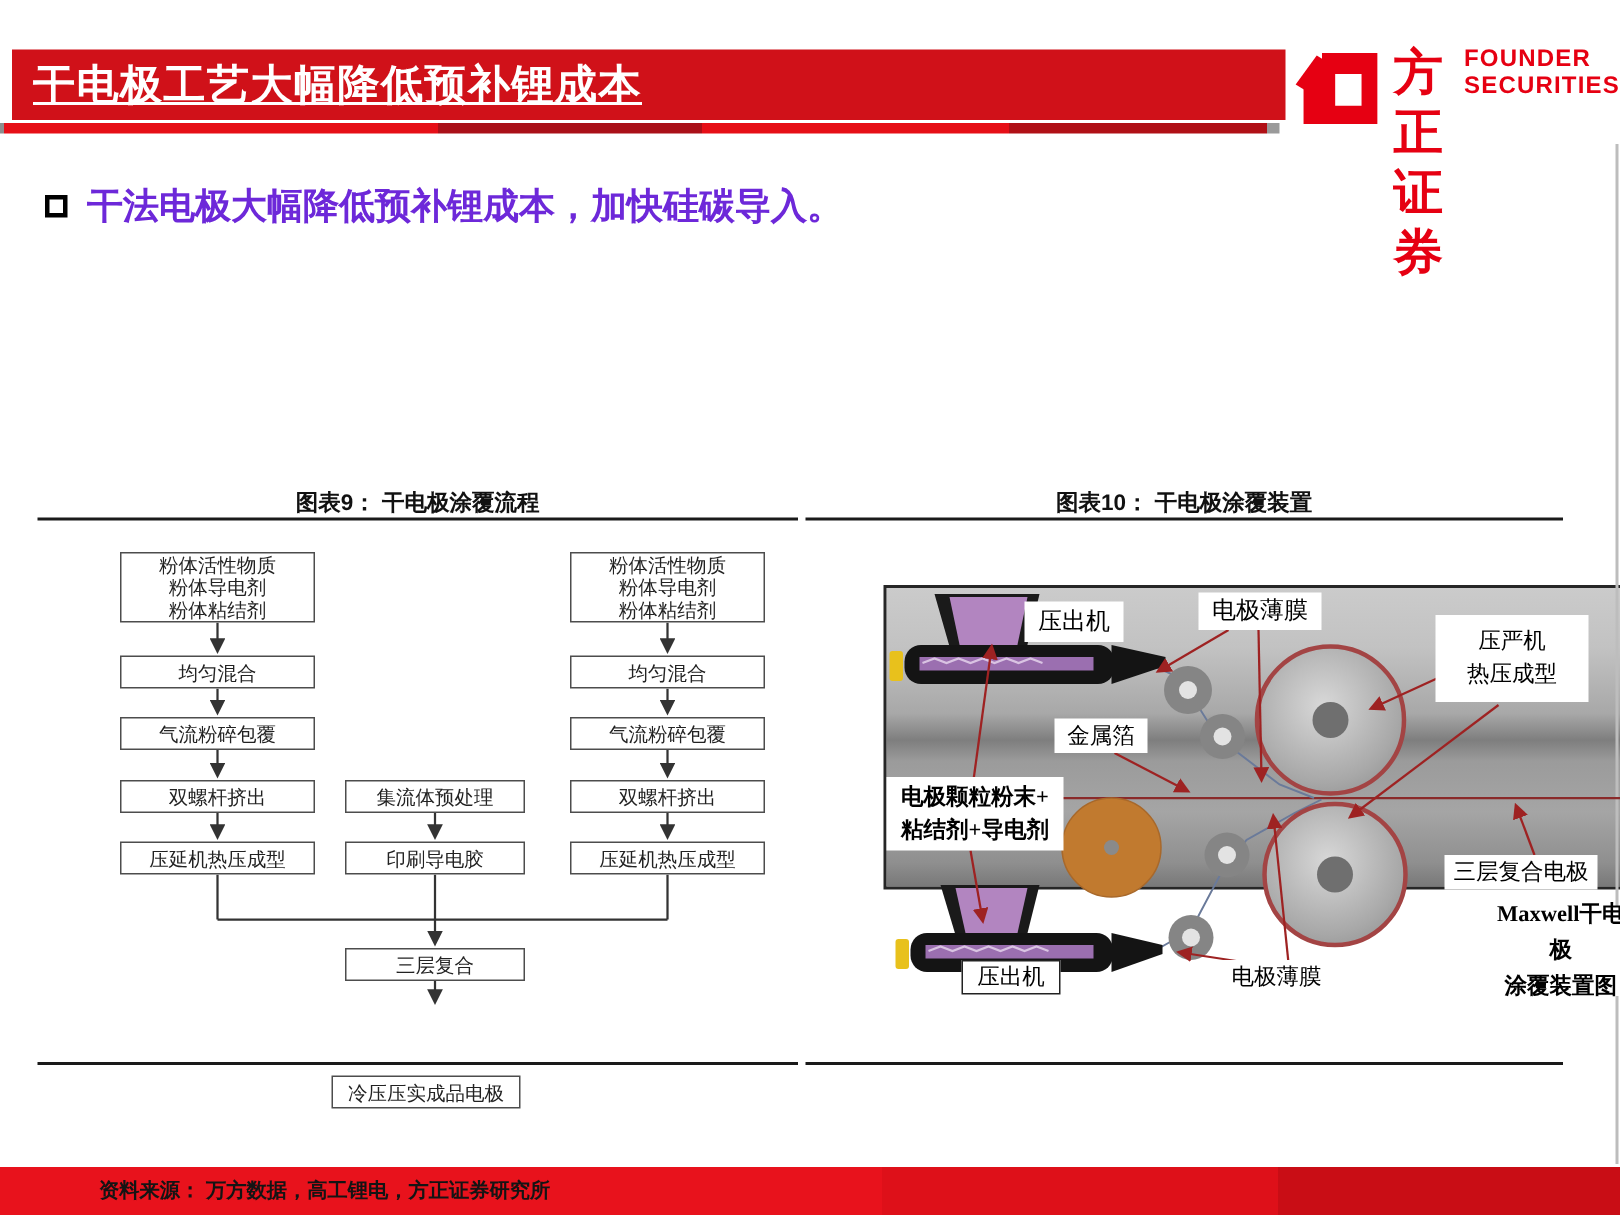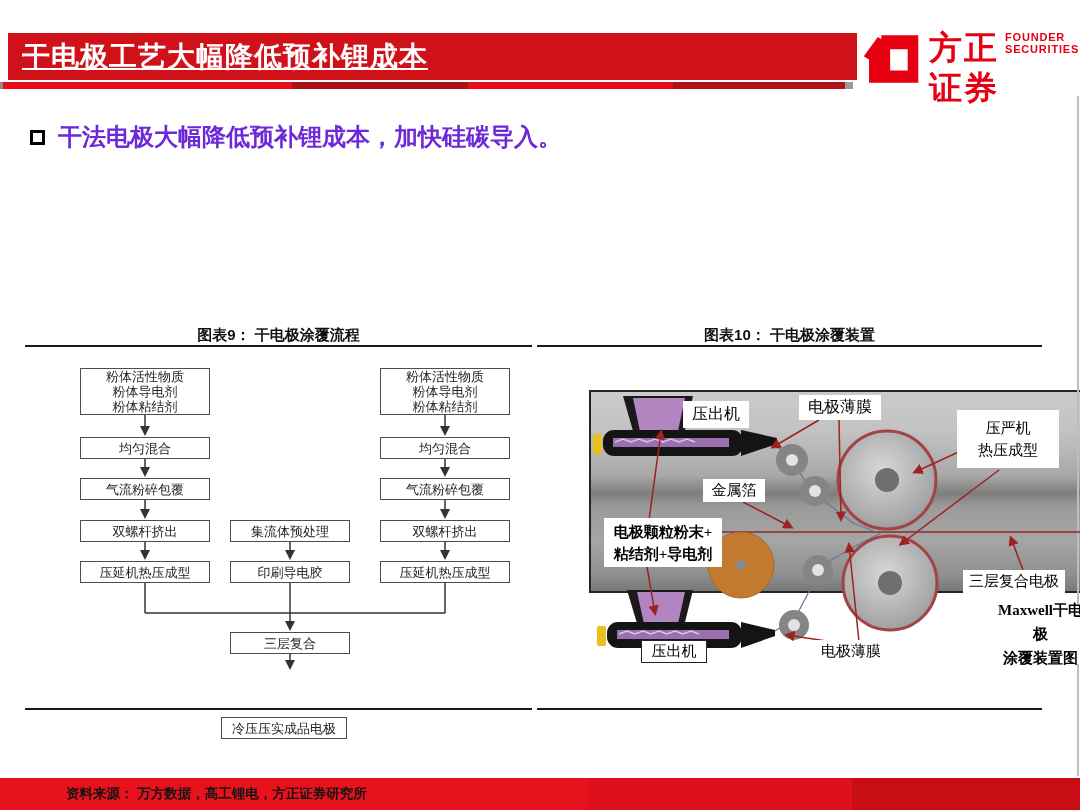--- a/index.html
+++ b/index.html
@@ -23,21 +23,21 @@
     position: absolute; left: 0; top: 82px; width: 853px; height: 7px;
     background: linear-gradient(90deg,
       #8d8d8d 0 3px, #e60f17 3px 292px, #aa1018 292px 468px,
       #e60f17 468px 673px, #b01016 673px 845px, #9a9a9a 845px 853px);
   }
 
   
   .logo { position: absolute; left: 862px; top: 28px; display: flex; gap: 9px; align-items: flex-start; }
   .logo-texts { display: flex; flex-direction: row; }
   .logo-cn { color: #e60012; font-size: 33px; font-weight: bold; line-height: 40px; letter-spacing: 2px; }
-  .logo-en { color: #e60012; font-size: 11px; font-weight: bold; letter-spacing: 0.8px; margin-top: 3px; }
+  .logo-en { color: #e60012; font-size: 16px; font-weight: bold; letter-spacing: 0.8px; margin-top: 3px; }
 
   
   .heading { position: absolute; left: 30px; top: 121px; display: flex; align-items: center; gap: 13px; }
   .bullet-square { width: 15px; height: 15px; border: 3px solid #000; flex: 0 0 auto; }
   .heading-text { font-size: 24px; font-weight: bold; color: #6d28d9; }
   .para {
     position: absolute; left: 27px; top: 157px; width: 1027px;
     font-size: 21px; line-height: 28.5px; color: #0d0d0d;
     text-align: justify; text-indent: 2em;
   }
@@ -241,21 +241,21 @@
           <line x1="268" y1="250" x2="258" y2="153" marker-end="url(#rarr)"></line>
           <line x1="432" y1="178" x2="420" y2="146" marker-end="url(#rarr)"></line>
         </g>
       </svg>
 
       <div class="dlabel" style="left:92px;  top:9px;   width:66px;  height:27px; font-size:16px;">压出机</div>
       <div class="dlabel" style="left:208px; top:3px;   width:82px;  height:25px; font-size:16px;">电极薄膜</div>
       <div class="dlabel" style="left:366px; top:18px;  width:102px; height:58px; font-size:15px; line-height:22px;">压严机
 热压成型</div>
       <div class="dlabel" style="left:112px; top:87px;  width:62px;  height:23px; font-size:15px;">金属箔</div>
-      <div class="dlabel" style="left:13px;   top:126px; width:118px; height:49px; font-size:15px; line-height:22px; font-weight:bold;">电极颗粒粉末+
+      <div class="dlabel" style="left:0;   top:126px; width:118px; height:49px; font-size:15px; line-height:22px; font-weight:bold;">电极颗粒粉末+
 粘结剂+导电剂</div>
       <div class="dlabel" style="left:50px;  top:248px; width:66px;  height:23px; font-size:15px; border:1px solid #222;">压出机</div>
       <div class="dlabel" style="left:217px; top:248px; width:86px;  height:23px; font-size:15px;">电极薄膜</div>
       <div class="dlabel" style="left:372px; top:178px; width:102px; height:23px; font-size:15px;">三层复合电极</div>
       <div class="dlabel" style="left:402px; top:212px; width:95px;  height:60px; font-size:15px; line-height:24px; font-weight:bold;">Maxwell干电极
 涂覆装置图</div>
     </div>
     <div class="fig-bottom-line"></div>
   </div>
 

